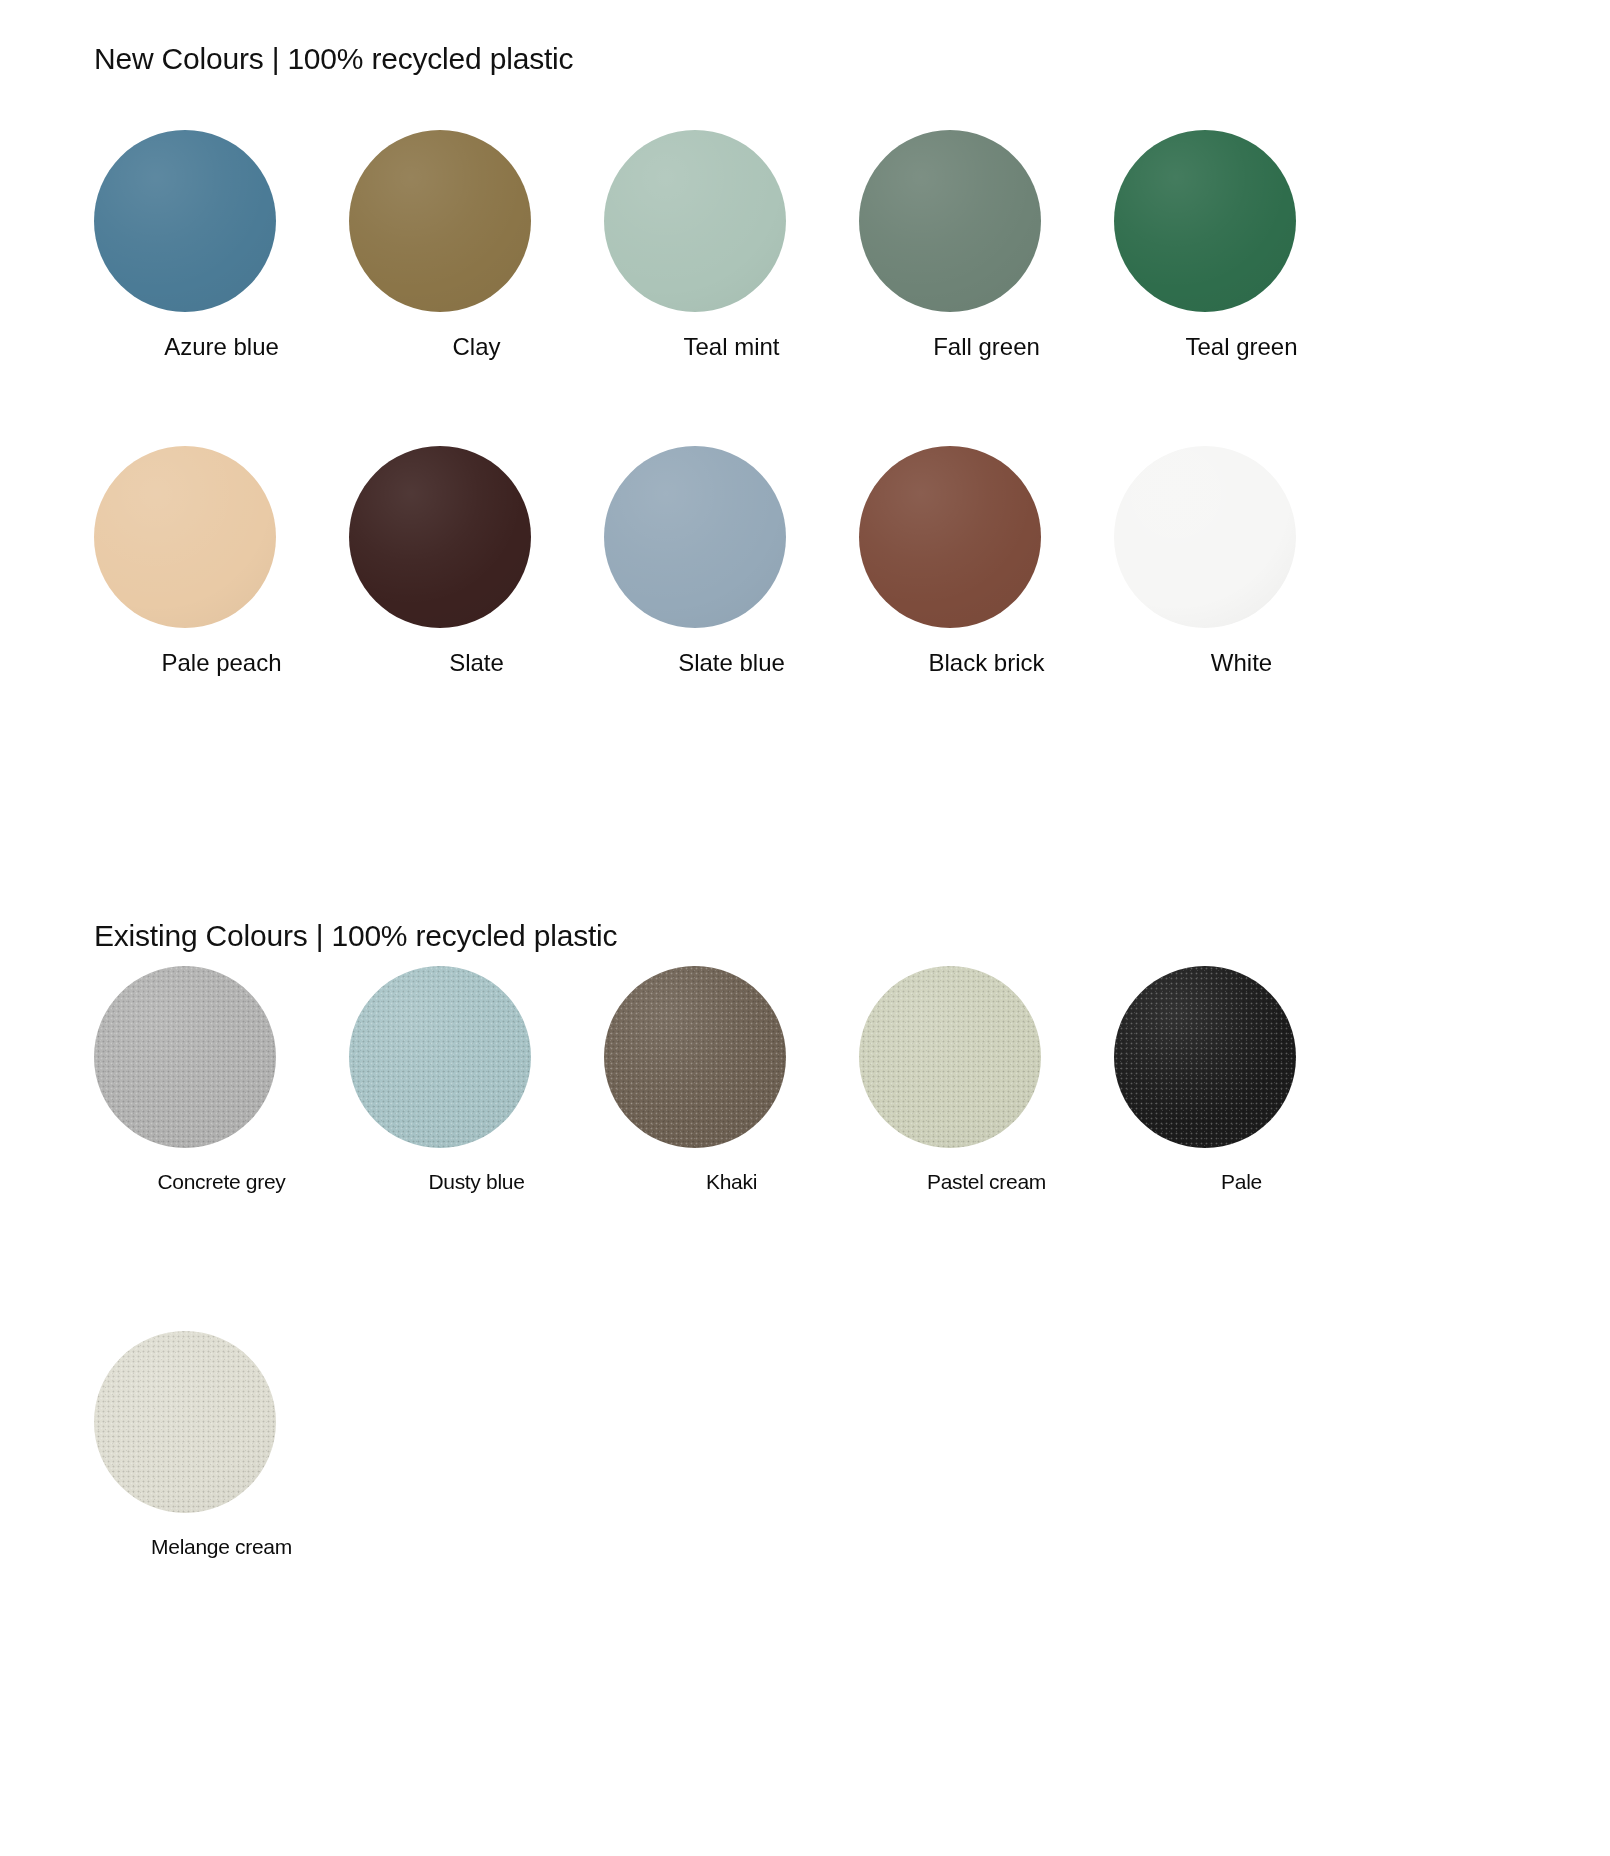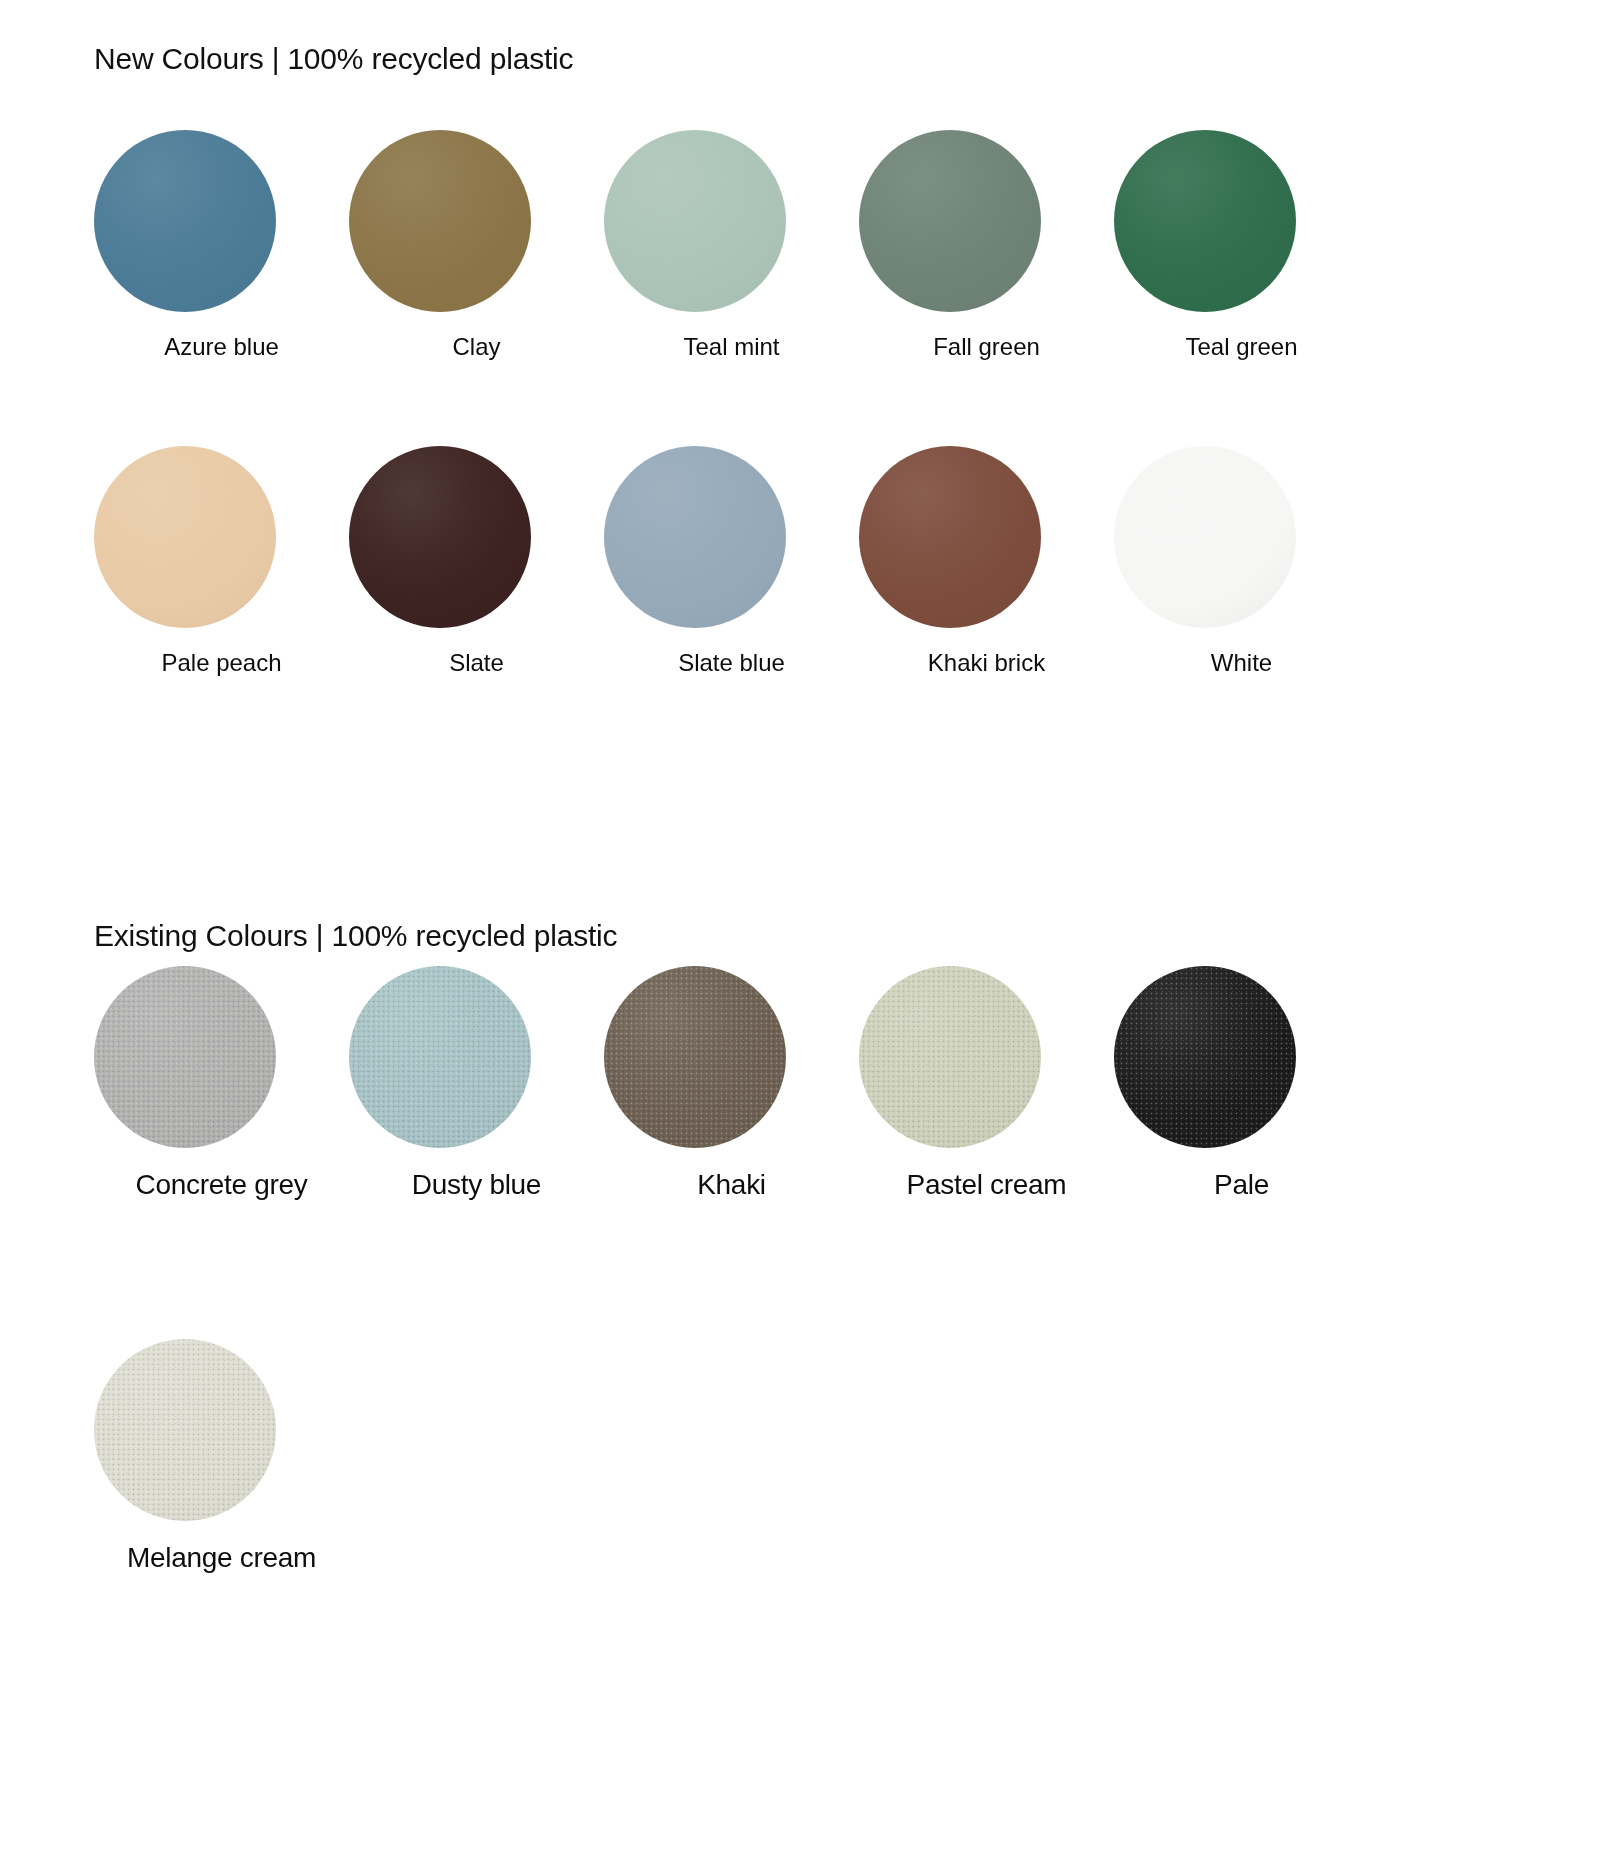--- a/index.html
+++ b/index.html
@@ -102,21 +102,21 @@
     font-weight: 400;
     line-height: 1.1;
     white-space: nowrap;
     color: #0d0d0d;
     align-self: center;
     text-align: center;
   }
   
   #grid-existing .swatch-label {
     font-family: "Liberation Sans Narrow", "Liberation Sans", sans-serif;
-    font-size: 28px;
+    font-size: 21px;
     letter-spacing: -0.3px;
     text-align: center;
   }
   #grid-existing .swatch-cell:first-child .swatch-label,
   #grid-existing .swatch-cell .swatch-label { align-self: center; }
 </style>
 </head>
 <body style="background: rgb(255, 255, 255);">
 
 <div class="page">
@@ -160,21 +160,21 @@
       <span class="swatch-label">Slate</span>
     </div>
 
     <div class="swatch-cell">
       <span class="swatch-dot" style="background-color: rgb(149, 169, 185);"></span>
       <span class="swatch-label">Slate blue</span>
     </div>
 
     <div class="swatch-cell">
       <span class="swatch-dot" style="background-color: rgb(125, 76, 60);"></span>
-      <span class="swatch-label">Khaki brick</span>
+      <span class="swatch-label">Black brick</span>
     </div>
 
     <div class="swatch-cell">
       <span class="swatch-dot" style="background-color: rgb(246, 246, 245);"></span>
       <span class="swatch-label">White</span>
     </div>
   </div>
 
   <div class="section-heading" id="heading-existing">Existing Colours | 100% recycled plastic</div>
 

